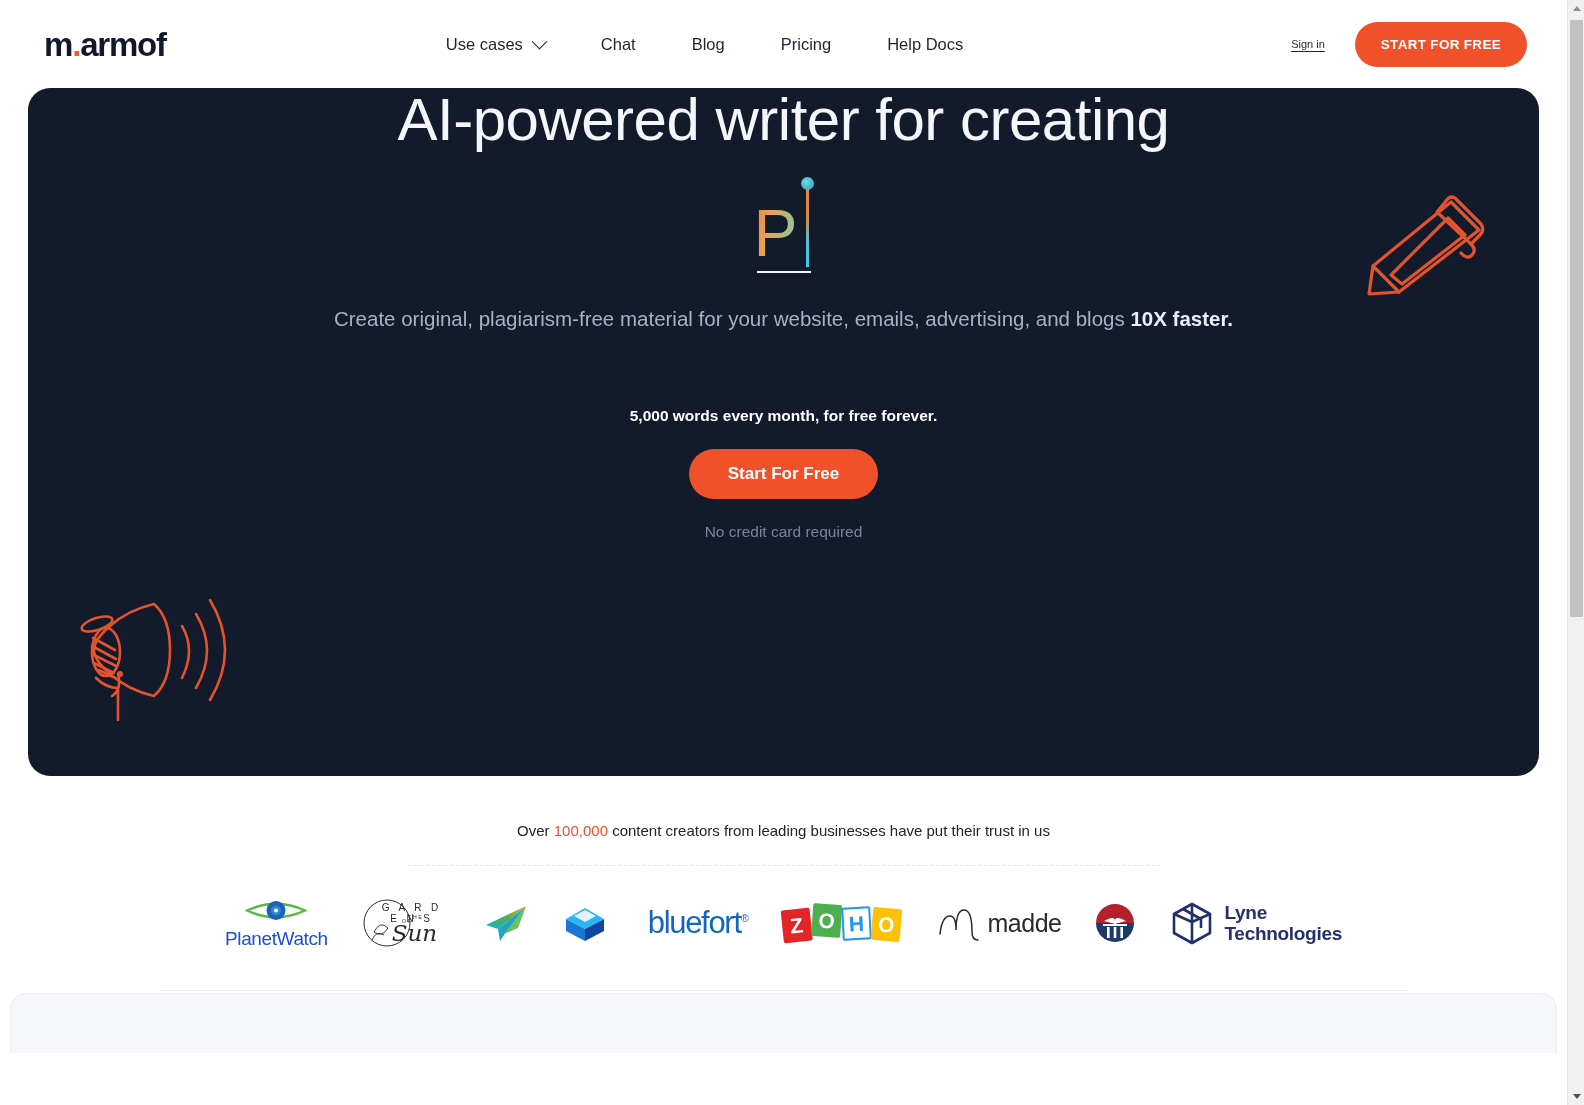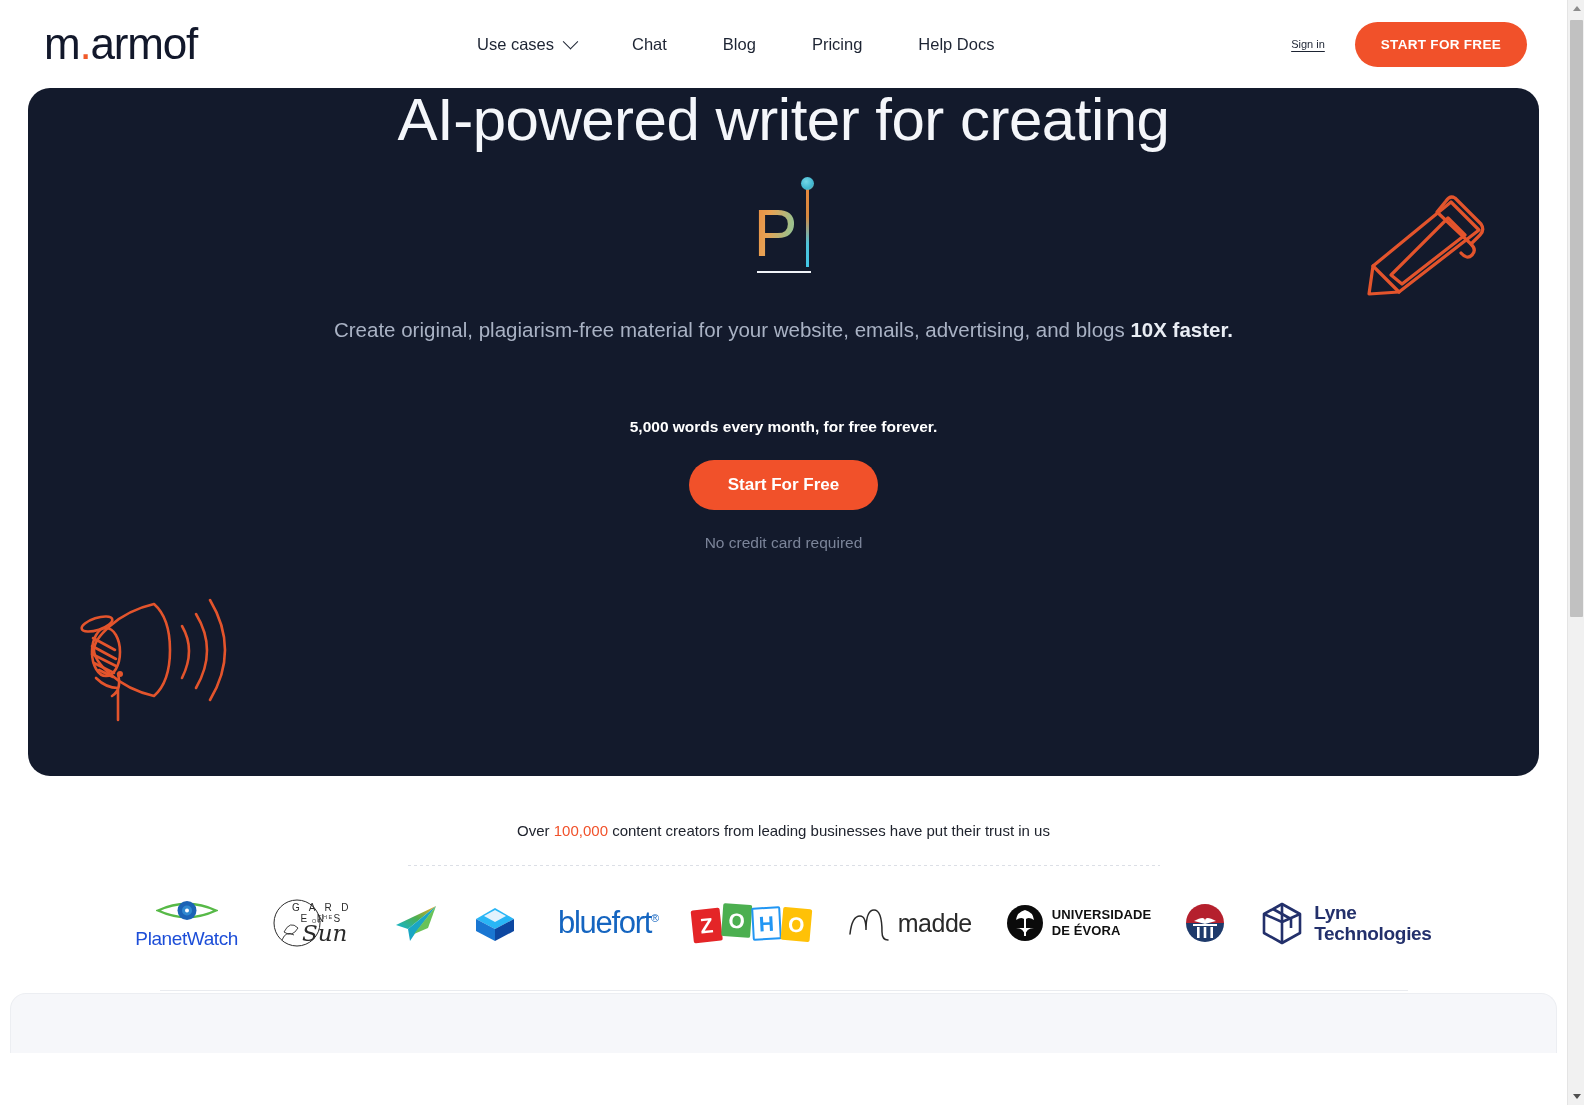--- a/index.html
+++ b/index.html
@@ -65,22 +65,22 @@
   
   .nav {
     position: relative;
     height: 88px;
     display: flex;
     align-items: center;
     padding: 0 40px 0 44px;
     background: #ffffff;
   }
   .logo {
-    font-size: 44px;
-    font-weight: 400;
+    font-size: 33px;
+    font-weight: 700;
     letter-spacing: -1.2px;
     color: #12182b;
     line-height: 1;
     white-space: nowrap;
   }
   .logo .dot { color: #f15a29; }
 
   .nav-links {
     display: flex;
     align-items: center;
@@ -194,21 +194,21 @@
     border-radius: 50%;
     background: radial-gradient(circle at 40% 35%, #74d6e6, #3fb5cf 60%, #e8a24f 140%);
   }
   .typer-underline {
     width: 54px; height: 2px;
     background: #f0f3f8;
     margin: 4px auto 0;
   }
 
   .subhead {
-    margin-top: 43px;
+    margin-top: 32px;
     font-size: 20.5px;
     font-weight: 300;
     color: #a9b2c4;
     line-height: 1.4;
   }
   .subhead b { color: #e9edf4; font-weight: 700; }
 
   .cta-block { margin-top: 74px; }
   .cta-note {
     font-size: 15.5px;
@@ -479,32 +479,20 @@
           </div>
         </div>
 
         <div class="logo-cell">
           <svg width="50" height="42" viewBox="0 0 50 42" style="margin-right:2px">
             <path d="M4 32 q2 -18 10 -18 q6 0 6 14 q0 -20 8 -20 q8 0 8 22 q0 8 6 8" fill="none" stroke="#2a2a2a" stroke-width="1.5" stroke-linecap="round"></path>
           </svg>
           <span class="madde-text">madde</span>
         </div>
 
-        <div class="logo-cell">
-          <svg width="38" height="38" viewBox="0 0 38 38" style="margin-right:8px">
-            <circle cx="19" cy="19" r="18" fill="#0b0b0b"></circle>
-            <path d="M19 6 q-8 2 -9 10 q6 -4 9 0 q3 -4 9 0 q-1 -8 -9 -10 Z" fill="#fff"></path>
-            <path d="M19 14 l0 18" stroke="#fff" stroke-width="2"></path>
-            <path d="M10 24 q8 0 9 8 q1 -8 9 -8" fill="#fff"></path>
-          </svg>
-          <div class="uni-text">
-            <div>UNIVERSIDADE</div>
-            <div>DE ÉVORA</div>
-          </div>
-        </div>
 
         <div class="logo-cell">
           <svg width="40" height="40" viewBox="0 0 40 40">
             <path d="M20 1 a19 19 0 0 1 19 19 H1 A19 19 0 0 1 20 1 Z" fill="#b5202d"></path>
             <path d="M1 20 h38 a19 19 0 0 1 -38 0 Z" fill="#1e3a6b"></path>
             <path d="M9 18 q11 -6 11 0 q0 -6 11 0 q-11 3 -11 3 q0 0 -11 -3 Z" fill="#fff"></path>
             <rect x="8" y="21" width="24" height="2" fill="#fff"></rect>
             <rect x="12" y="24" width="2.6" height="11" fill="#fff"></rect>
             <rect x="18.7" y="24" width="2.6" height="11" fill="#fff"></rect>
             <rect x="25.4" y="24" width="2.6" height="11" fill="#fff"></rect>

